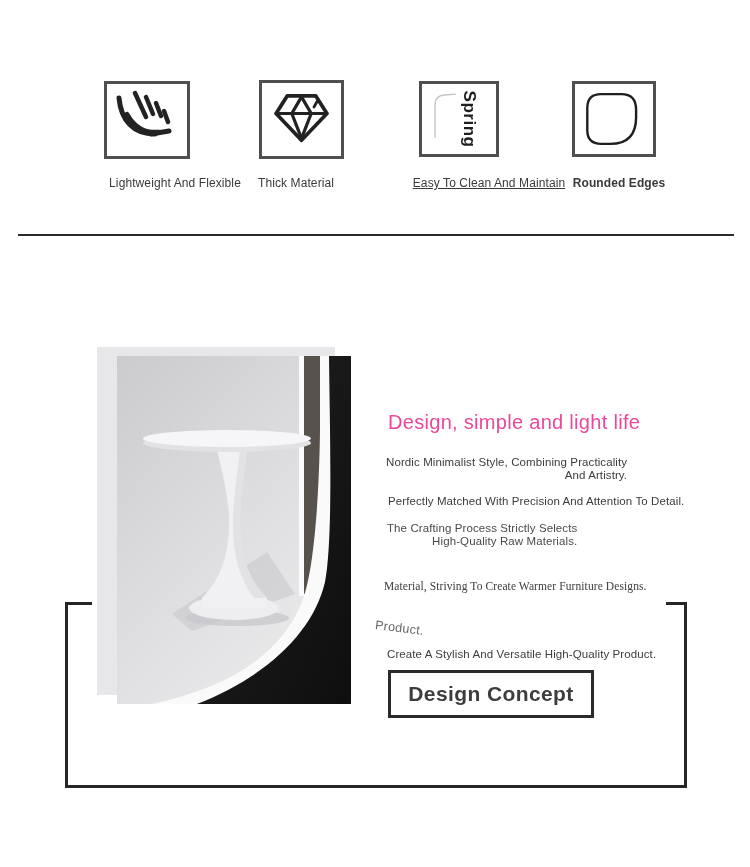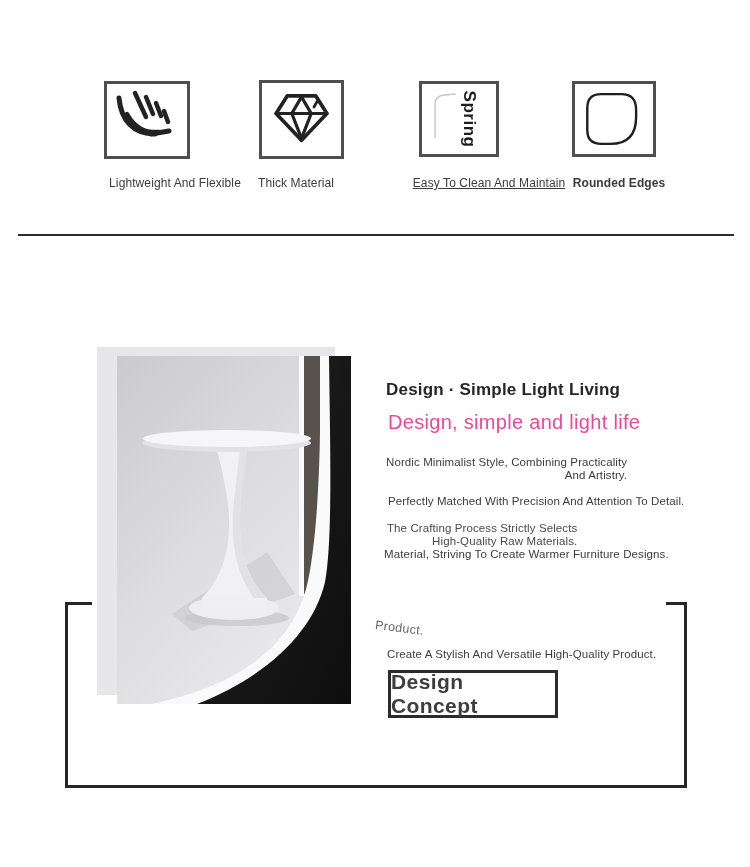--- a/index.html
+++ b/index.html
@@ -36,28 +36,28 @@
   .frame-seg{position:absolute;top:602px;height:3px;background:#262626;}
   .frame-seg.left{left:65px;width:27px;}
   .frame-seg.right{left:666px;width:21px;}
   
   .sec-title{position:absolute;left:386px;top:380px;font-size:17px;font-weight:700;color:#262626;letter-spacing:.2px;white-space:nowrap;}
   .sec-subtitle{position:absolute;left:388px;top:411px;font-size:20px;font-weight:300;color:#ec4899;letter-spacing:.3px;white-space:nowrap;}
   .sec-p{position:absolute;font-size:11.5px;line-height:13px;color:#3c3c3c;white-space:pre-line;letter-spacing:.1px;text-align:right;}
   .p1{left:386px;top:456px;}
   .p2{left:388px;top:495px;}
   .p3{left:387px;top:522px;color:#4a4a4a;}
-  .p4{left:384px;top:548px;}
+  .p4{left:384px;top:580px;font-family:Liberation Serif, serif;}
   .p5{left:387px;top:603px;margin-top:45px;}
   .product-note{
     position:absolute;left:376px;top:618px;font-size:12.5px;color:#666666;
     transform:rotate(7deg);transform-origin:left top;letter-spacing:.3px;
   }
   .concept-button{
-    position:absolute;left:388px;top:670px;width:170px;height:48px;box-sizing:border-box;
+    position:absolute;left:388px;top:670px;width:206px;height:48px;box-sizing:border-box;
     border:3px solid #2b2b2b;background:#ffffff;display:flex;align-items:center;justify-content:center;
     font-size:21px;font-weight:600;color:#3d3d3d;letter-spacing:.4px;cursor:pointer;
   }
 </style>
 </head>
 <body>
 
 <div class="canvas">
 
   <div class="icon-box" style="left:104px;top:81px;width:86px;height:78px;">
@@ -136,21 +136,20 @@
       <ellipse cx="117" cy="252" rx="45" ry="12" fill="#eeeef1"></ellipse>
       <path d="M85,242 C105,231 130,231 150,242 L150,252 L85,252 Z" fill="#f0f0f2"></path>
       <path d="M98,86 C106,118 111,140 112,160 C113,196 105,222 85,242 L150,242 C130,222 122,196 123,160 C124,138 128,110 131,86 Z" fill="#f1f1f3"></path>
       <path d="M123,160 C122,196 130,222 150,242 L137,242 C121,220 115,195 116,160 C117,140 121,110 124,88 L131,86 C128,110 124,138 123,160 Z" fill="#dcdce0" opacity="0.75"></path>
       <ellipse cx="110" cy="87" rx="84" ry="9" fill="#e2e2e5"></ellipse>
       <ellipse cx="110" cy="82.5" rx="84" ry="8.5" fill="#f6f6f8"></ellipse>
       <path d="M212,0 L234,0 L234,348 L80,348 C152,320 197,274 208,226 C216,185 213,80 212,0 Z" fill="url(#pgBlack)"></path>
     </svg>
   </div>
 
-  <div class="sec-title">Design · Simple Light Living</div>
   <div class="sec-subtitle">Design, simple and light life</div>
   <div class="sec-p p1">Nordic Minimalist Style, Combining Practicality
 And Artistry.</div>
   <div class="sec-p p2">Perfectly Matched With Precision And Attention To Detail.</div>
   <div class="sec-p p3">The Crafting Process Strictly Selects
 High-Quality Raw Materials.</div>
   <div class="sec-p p4">Material, Striving To Create Warmer Furniture Designs.</div>
   <div class="sec-p p5">Create A Stylish And Versatile High-Quality Product.</div>
   <div class="product-note">Product.</div>
 

